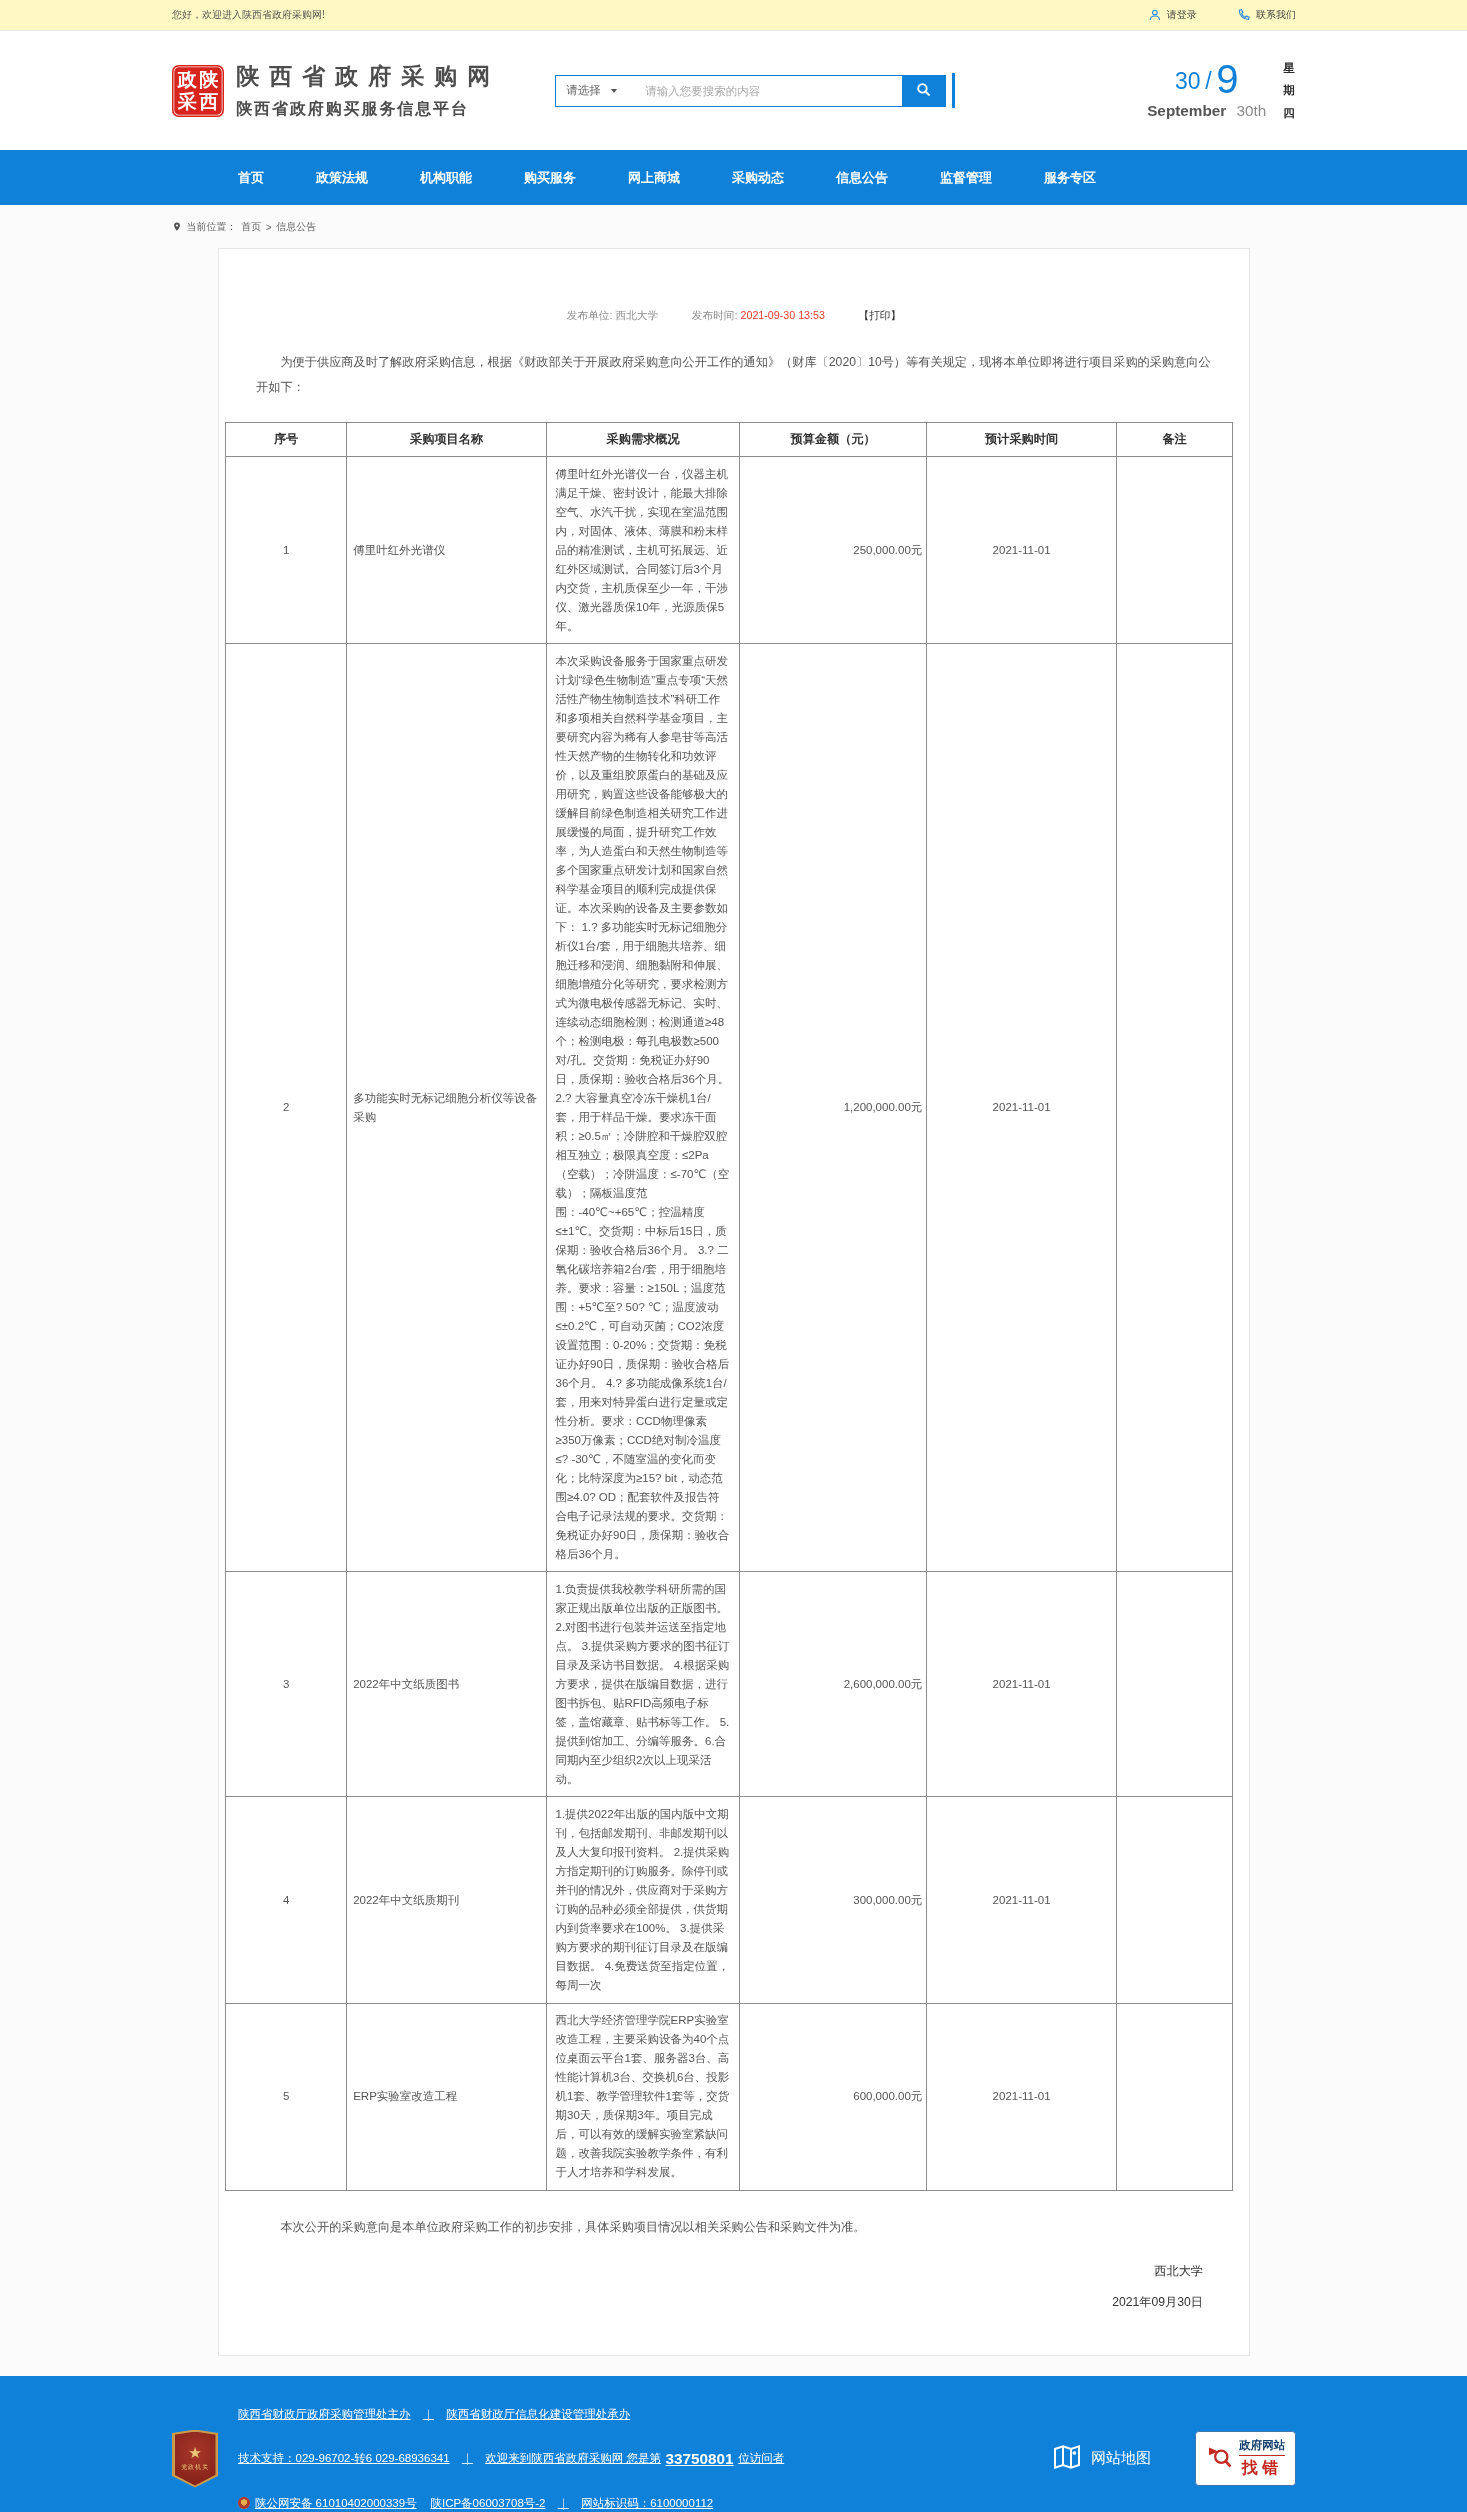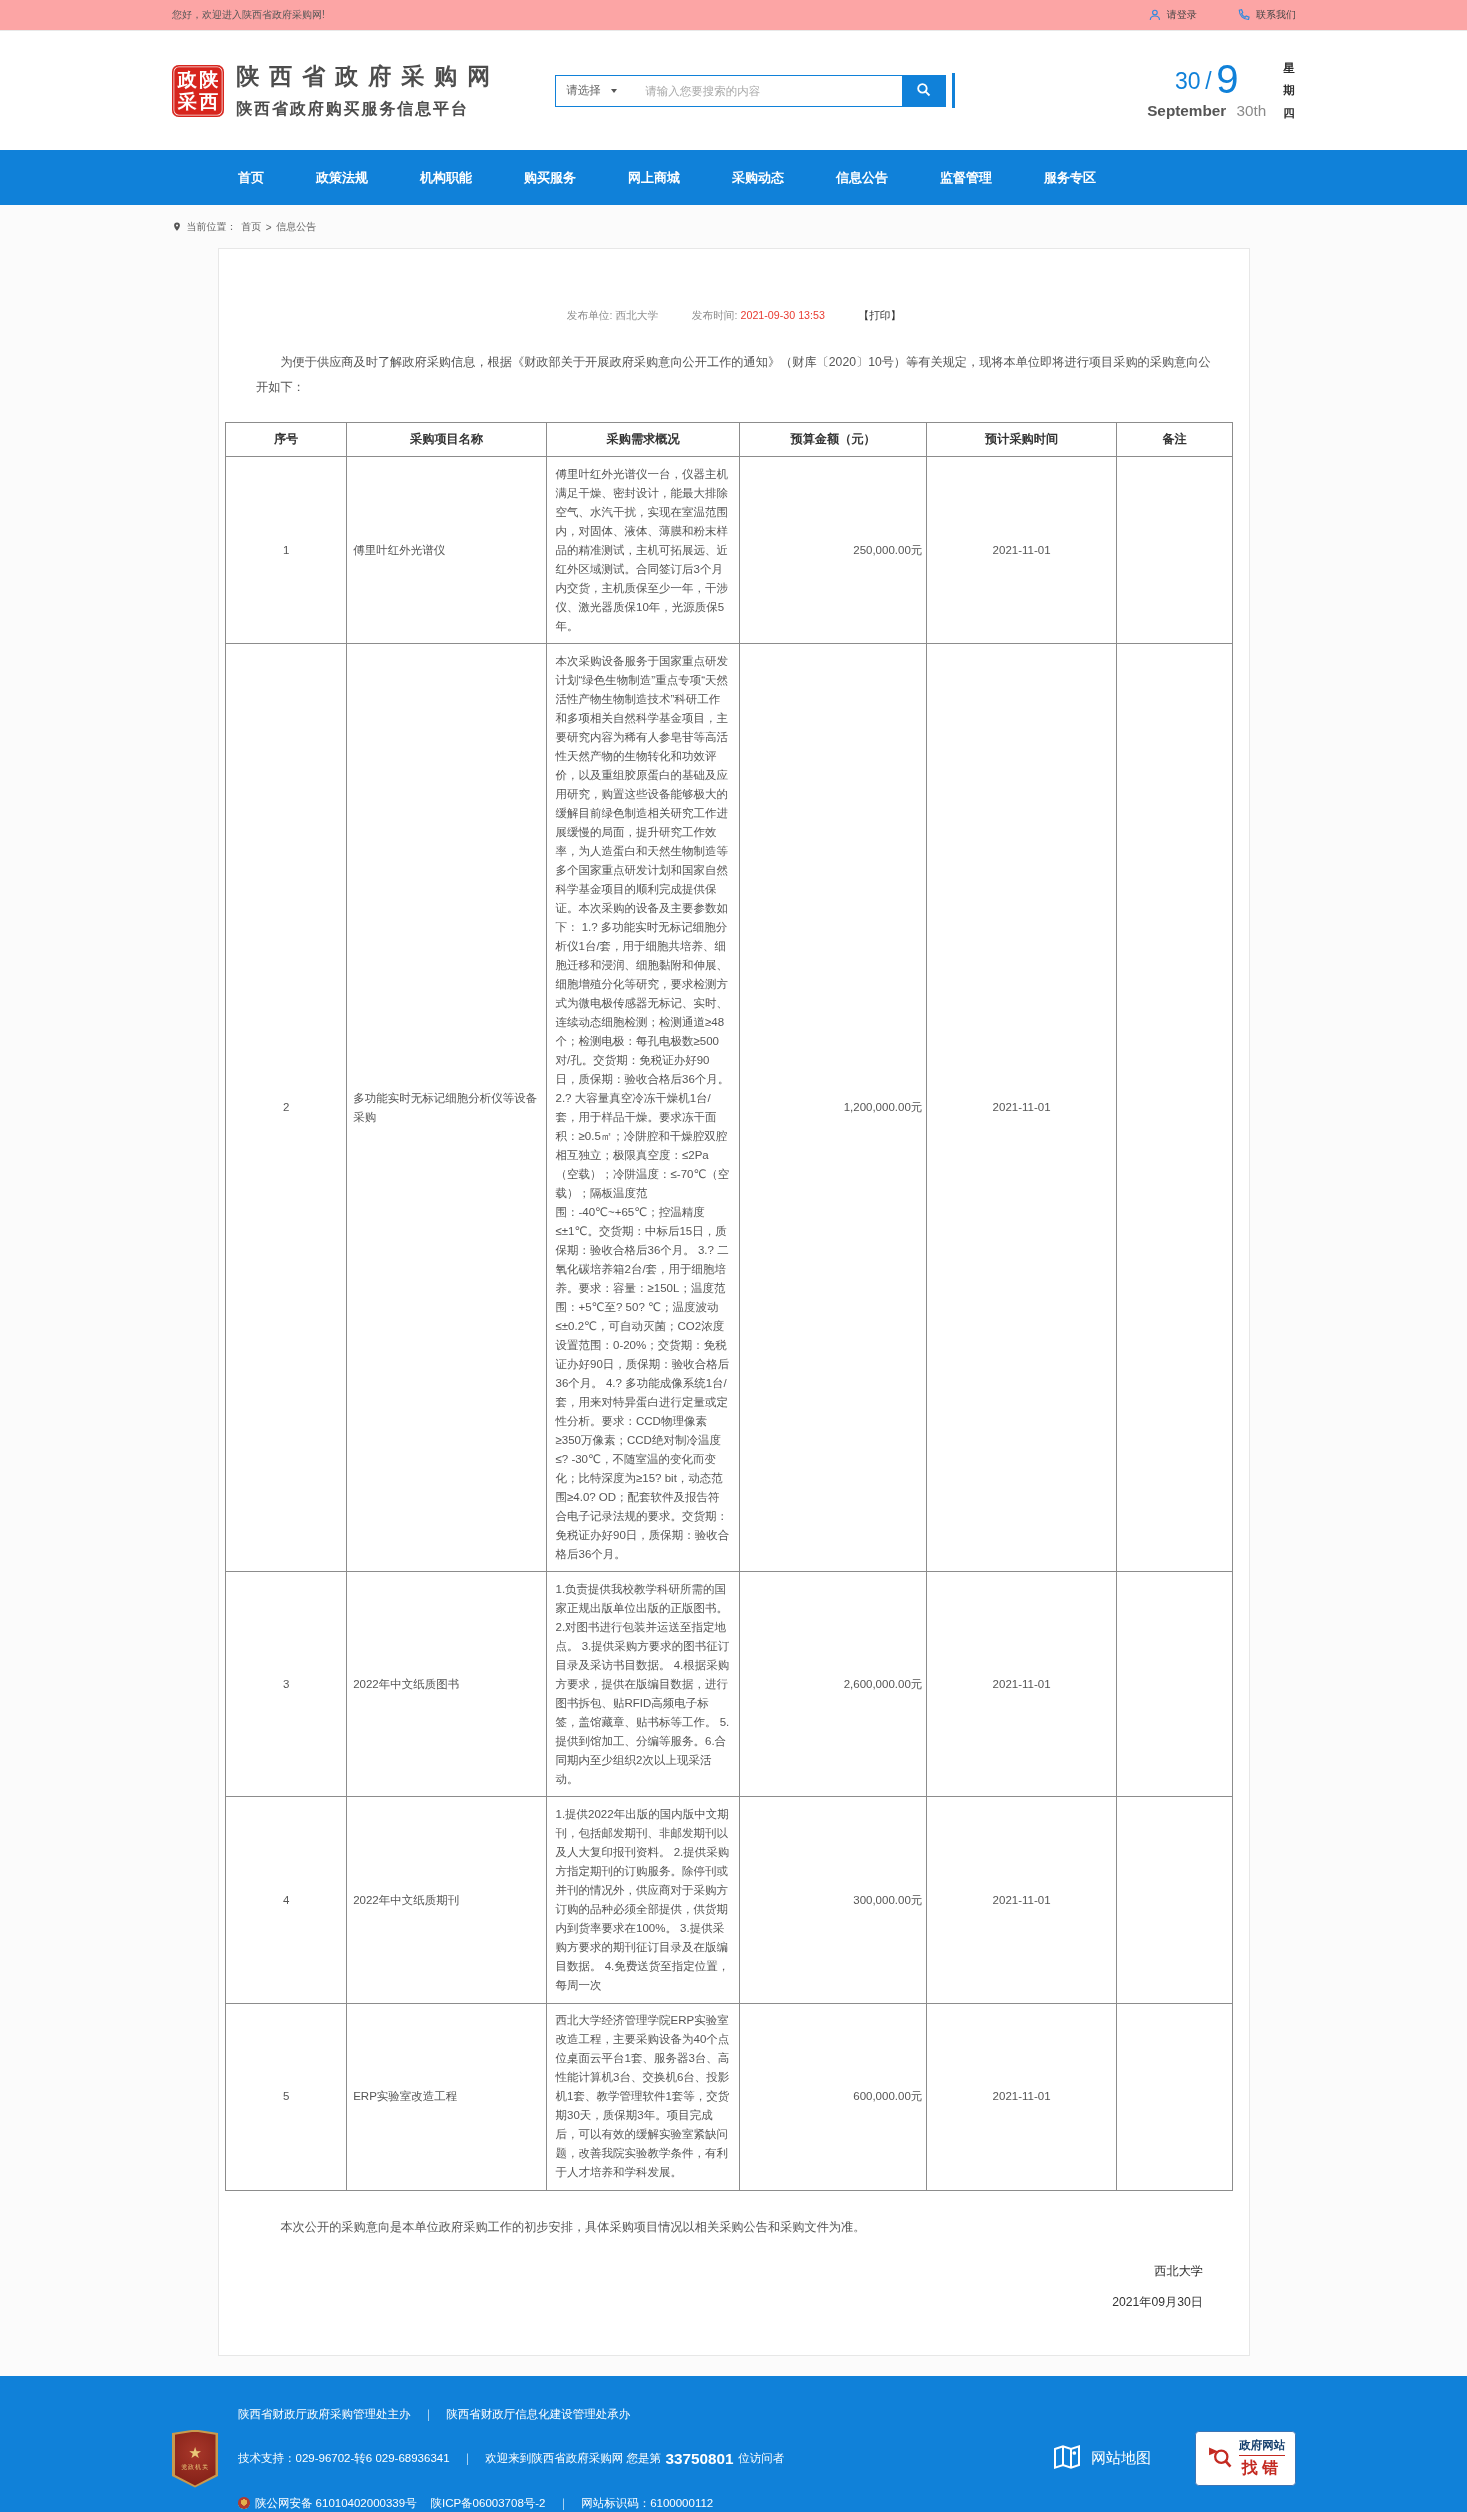--- a/index.html
+++ b/index.html
@@ -5,21 +5,21 @@
   * { box-sizing: border-box; margin: 0; padding: 0; }
   html,body { background:#fff; }
   body {
     width: 1468px;
     font-family: "Liberation Sans", "DejaVu Sans", sans-serif;
     color:#333;
   }
   .inner { width: 1124px; margin: 0 auto; }
 
   
-  .topbar { height:31px; background:#fca5a5; border-bottom:0.8px solid #e9e9e9; font-size:10px; color:#595959; }
+  .topbar { height:31px; background:#fef9c3; border-bottom:0.8px solid #e9e9e9; font-size:10px; color:#595959; }
   .topbar .inner { display:flex; align-items:center; height:100%; }
   .topbar-right { margin-left:auto; display:flex; align-items:center; gap:40px; }
   .top-link { display:flex; align-items:center; gap:5.4px; color:#444; cursor:pointer; }
   .top-link svg { display:block; }
 
   
   .header { height:119px; background:#fff; }
   .header .inner { display:flex; align-items:center; height:100%; }
   .logo-box {
     width:52px; height:52px; background:#d7251d; border-radius:6.9px;
@@ -89,21 +89,21 @@
     background:#c99a4e;
     clip-path:polygon(50% 100%, 0 80%, 0 6%, 50% 0, 100% 6%, 100% 80%);
     display:flex; align-items:center; justify-content:center;
   }
   .gov-shield .shield-in { width:41px; height:54px; background:radial-gradient(circle at 50% 38%, #a8372a, #7d1d14);
     clip-path:polygon(50% 100%, 0 80%, 0 6%, 50% 0, 100% 6%, 100% 80%);
     display:flex; flex-direction:column; align-items:center; justify-content:center; gap:3.1px;
   }
   .gov-shield .emblem { color:#e9c878; font-size:15.3px; line-height:1; }
   .gov-shield .shield-label { color:#e9c878; font-size:6.1px; letter-spacing:0.8px; }
-  .footer-text { margin-left:20px; font-size:11.5px; }
+  .footer-text { margin-left:20px; font-size:11.5px;text-decoration:underline; }
   .footer-row { display:flex; align-items:center; margin-top:28px; }
   .footer-row:first-child { margin-top:0; }
   .fsep { margin:0 12.2px; opacity:.85; }
   .visitors { font-size:15.3px; font-weight:bold; margin:0 4.6px; }
   .police-badge { width:11.5px; height:11.5px; border-radius:50%; flex:none;
     background:radial-gradient(circle at 50% 45%, #e2b04c 0 35%, #b03a30 36% 70%, #e2b04c 71%);
     margin-right:5.4px; }
   .sitemap { margin-left:auto; display:flex; align-items:center; gap:7.6px; cursor:pointer; }
   .sitemap-label { font-size:15px;font-family:Liberation Serif, serif; }
   .err-badge { margin-left:44px; width:101px; height:55px; background:#fff; border:1.5px solid #3c74b4; border-radius:3.8px;

